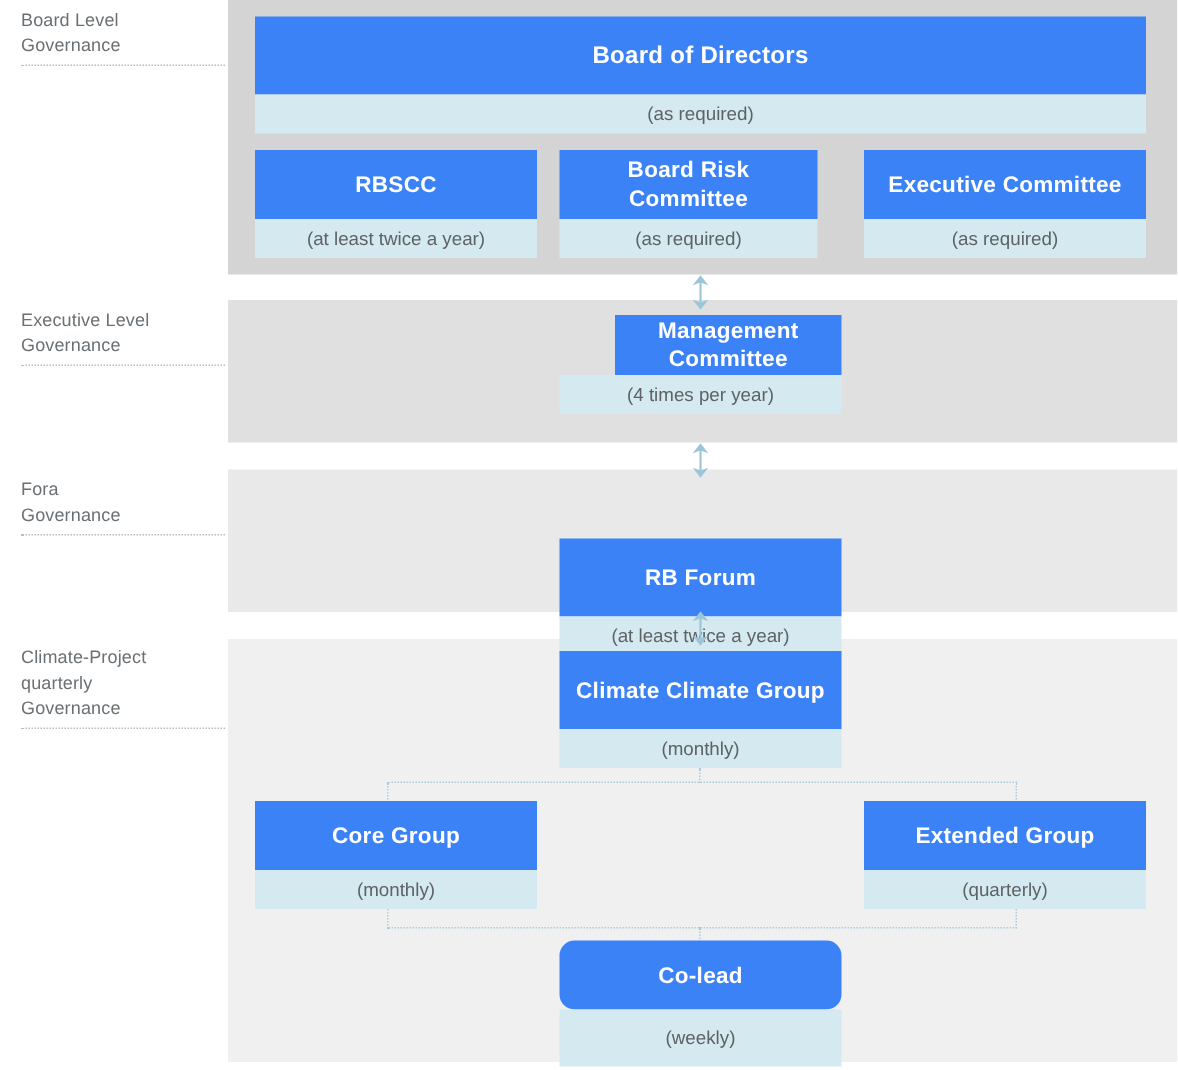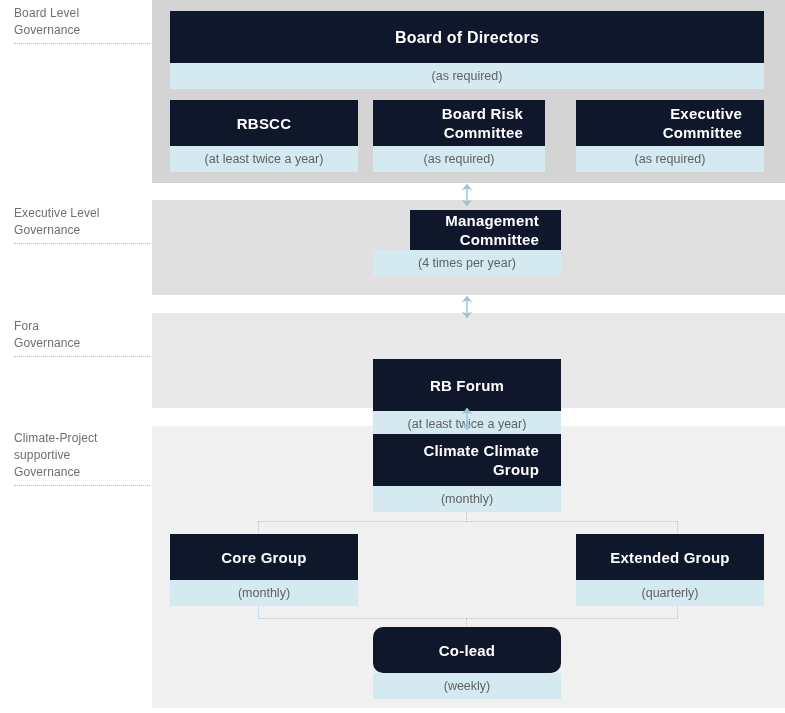--- a/index.html
+++ b/index.html
@@ -43,32 +43,32 @@
     position: absolute;
     left: 152px;
   }
 
   
   .node {
     position: absolute;
     box-sizing: border-box;
   }
   .node-head {
-    background: #0f172a;
+    background: #3b82f6;
     color: #ffffff;
     display: flex;
     align-items: center;
     justify-content: center;
-    text-align: right;
+    text-align: center;
     font-size: 15px;
     font-weight: bold;
     letter-spacing: 0.2px;
     line-height: 19px;
     box-sizing: border-box;
-    padding: 0 22px;
+    padding: 0 10px;
   }
   .node-sub {
     background: #d5e9f1;
     color: #5d6265;
     display: flex;
     align-items: center;
     justify-content: center;
     text-align: center;
     font-size: 12.5px;
     line-height: 15px;
@@ -111,21 +111,21 @@
 
   <div class="tier-label" style="top:205px;">Executive Level
 Governance</div>
   <div class="tier-rule" style="top:243px; width:136px;"></div>
 
   <div class="tier-label" style="top:318px;">Fora
 Governance</div>
   <div class="tier-rule" style="top:356px; width:136px;"></div>
 
   <div class="tier-label" style="top:430px;">Climate-Project
-supportive
+quarterly
 Governance</div>
   <div class="tier-rule" style="top:485px; width:136px;"></div>
 
   <div class="node" style="left:170px; top:11px; width:594px;">
     <div class="node-head" style="height:52px; font-size:16px;">Board of Directors</div>
     <div class="node-sub" style="height:26px;">(as required)</div>
   </div>
 
   <div class="node" style="left:170px; top:100px; width:188px;">
     <div class="node-head" style="height:46px;">RBSCC</div>
@@ -196,16 +196,16 @@
     <div class="node-sub" style="height:26px;">(quarterly)</div>
   </div>
 
   <div class="dot-v" style="left:258px; top:606px; height:13px;"></div>
   <div class="dot-v" style="left:677px; top:606px; height:13px;"></div>
   <div class="dot-h" style="left:258px; top:618px; width:420px;"></div>
   <div class="dot-v" style="left:466px; top:618px; height:10px;"></div>
 
   <div class="node" style="left:373px; top:627px; width:188px;">
     <div class="node-head" style="height:46px;border-radius:10px;">Co-lead</div>
-    <div class="node-sub" style="height:26px;">(weekly)</div>
+    <div class="node-sub" style="height:38px;">(weekly)</div>
   </div>
 
 </div>
 
 </body></html>

